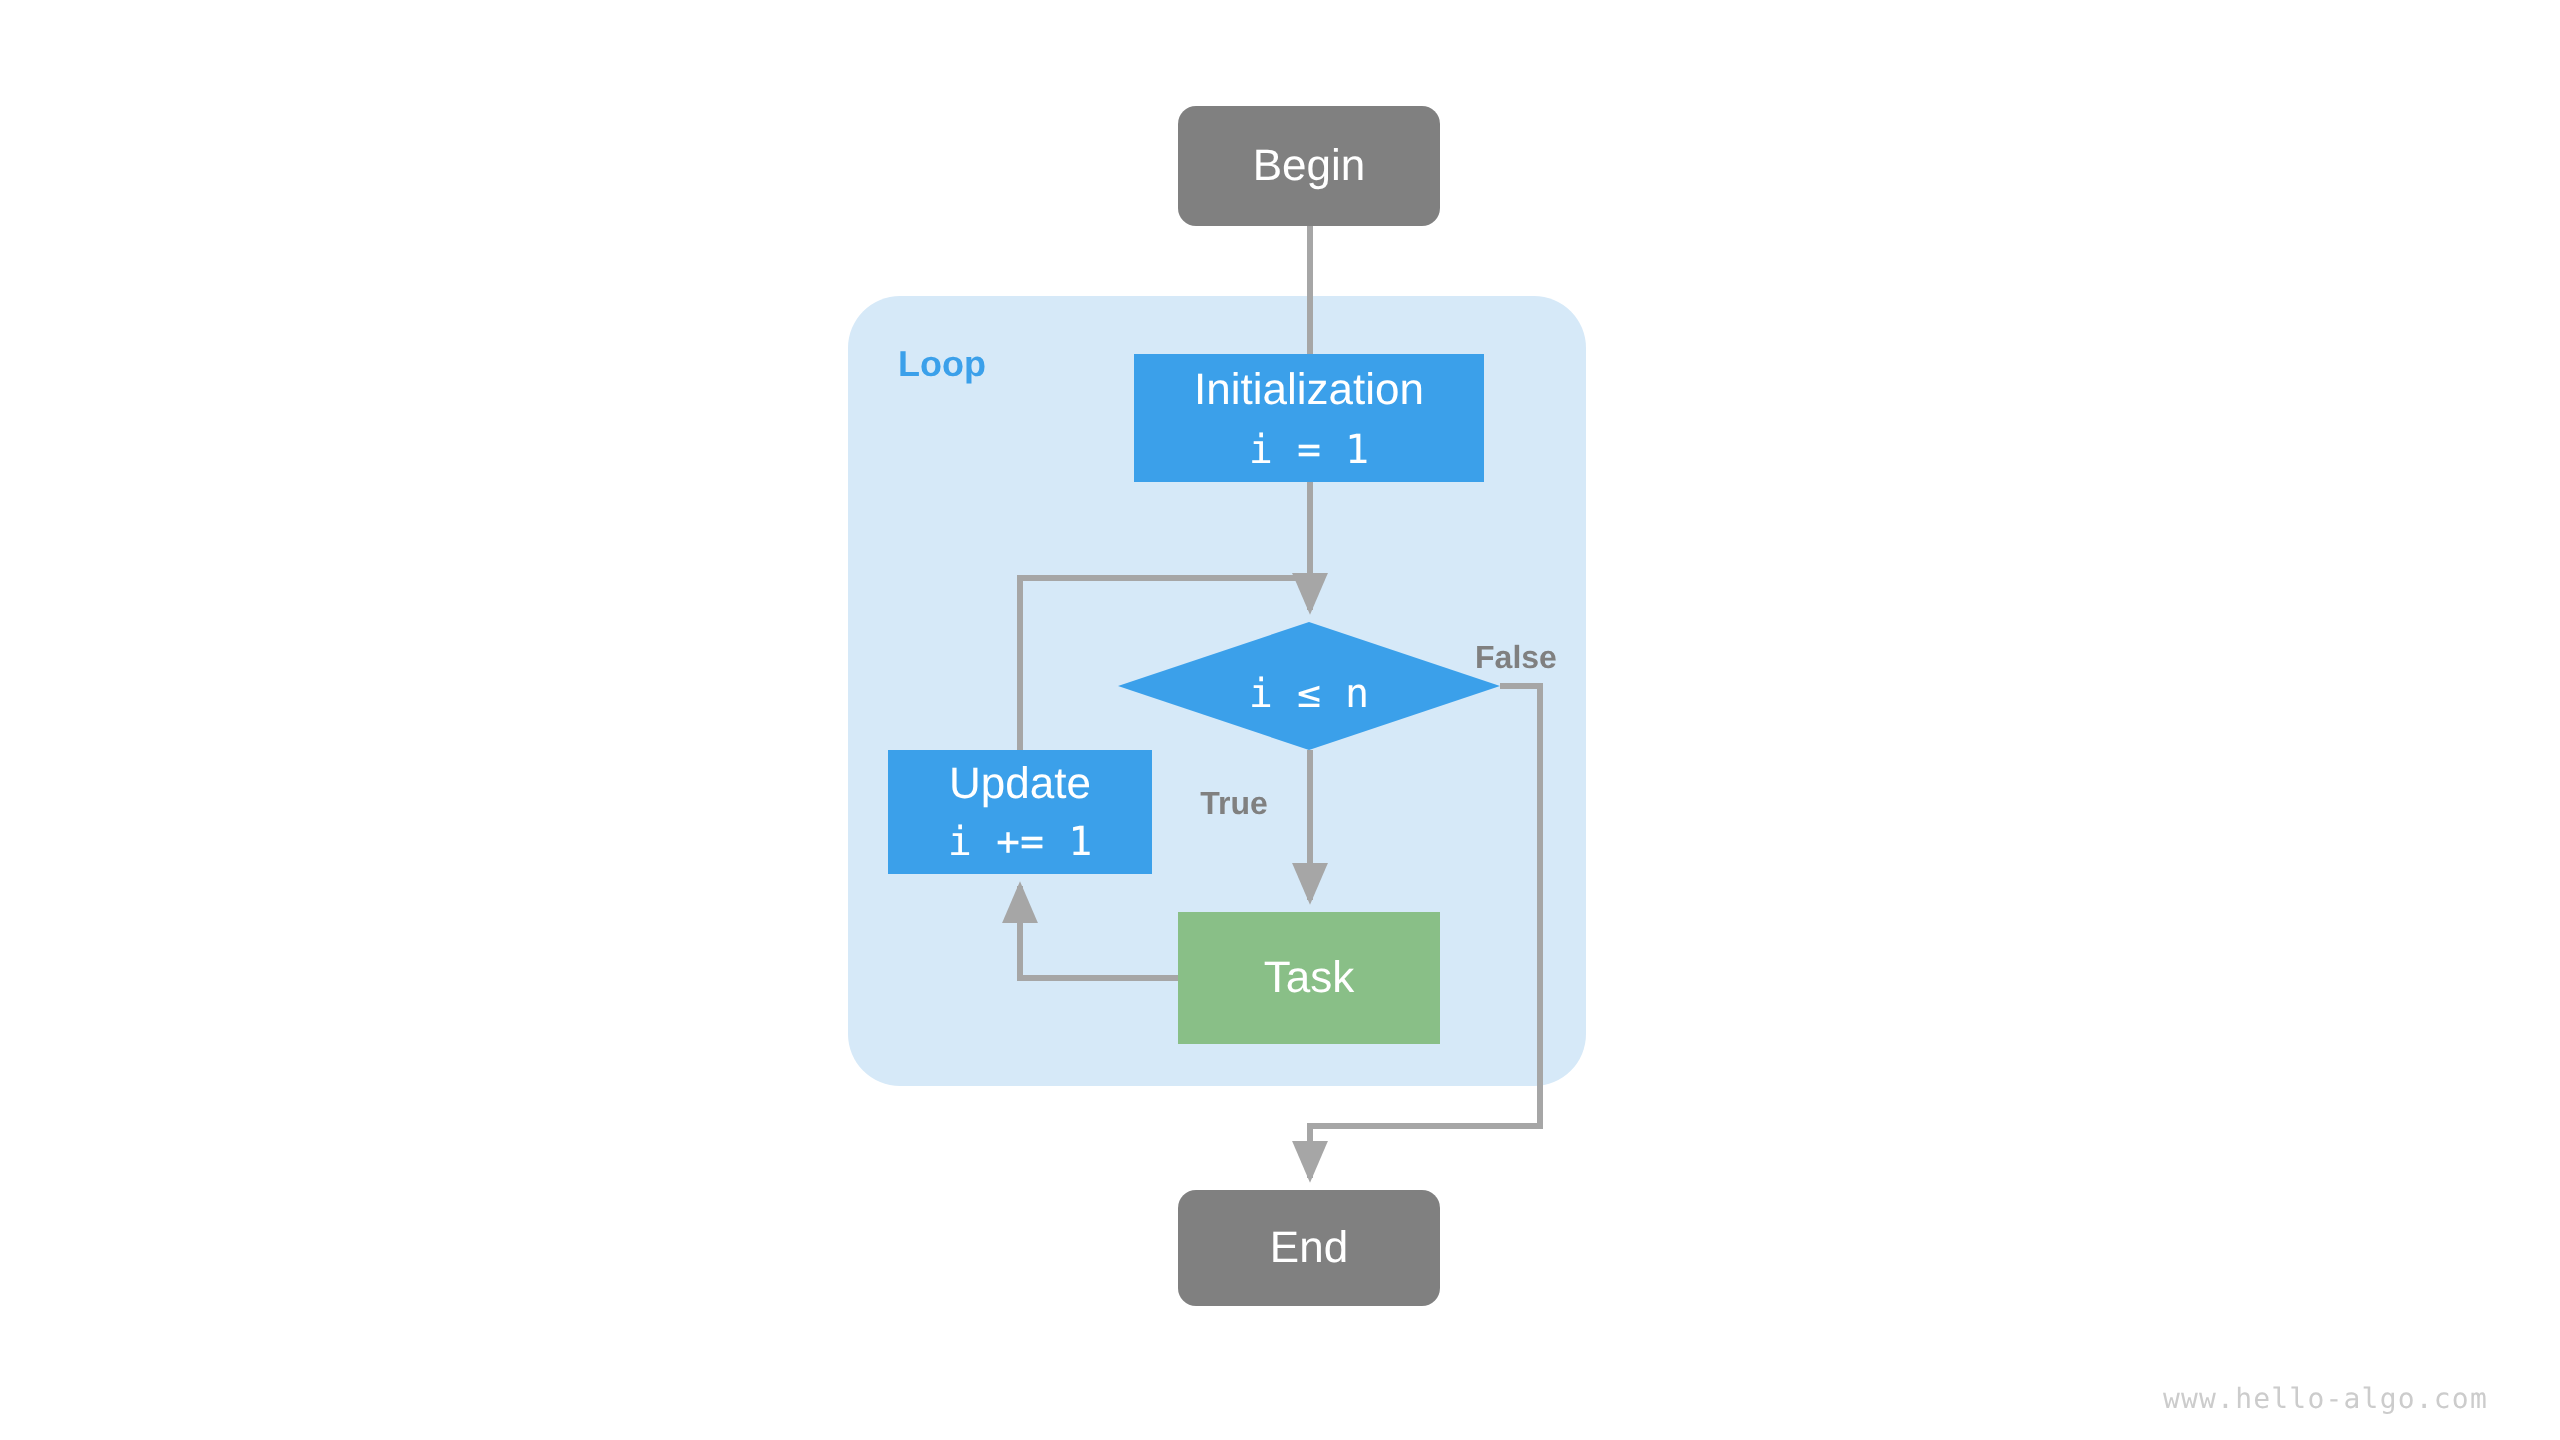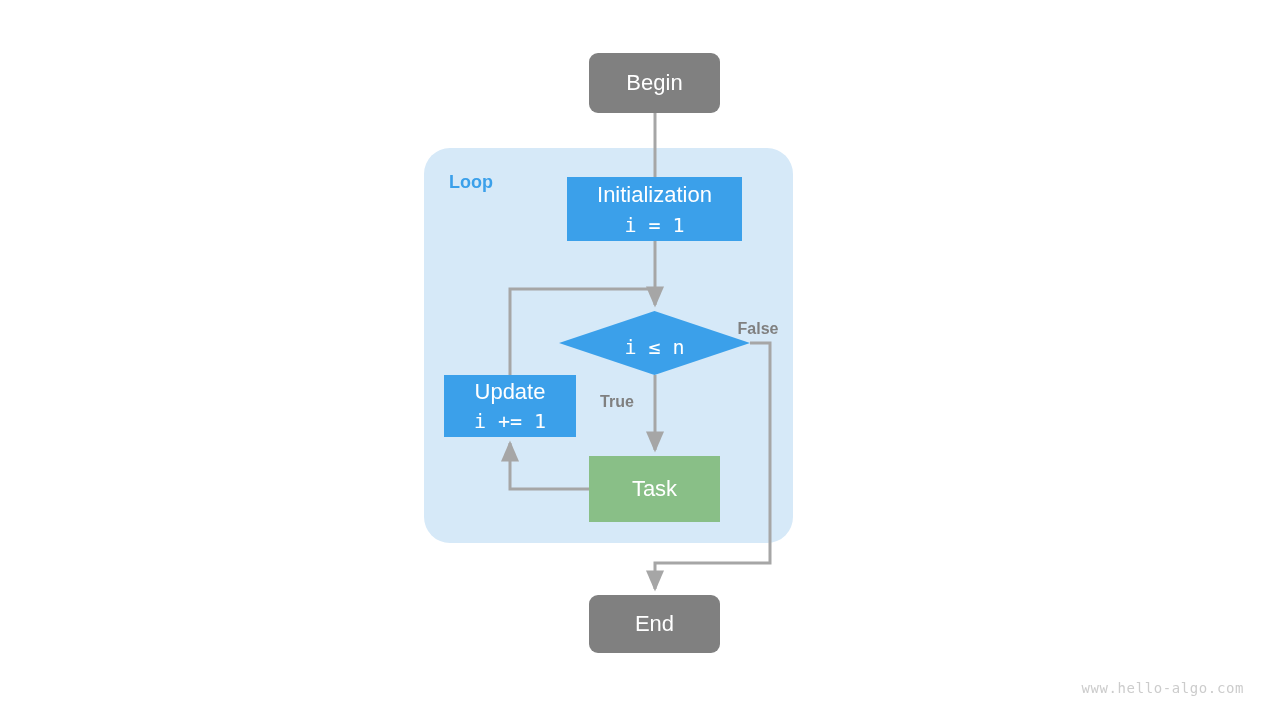--- a/index.html
+++ b/index.html
@@ -55,21 +55,21 @@
     font-family: "Liberation Sans", sans-serif;
     font-size: 18px;
     font-weight: bold;
     fill: #3ba0ea;
     text-anchor: start;
     dominant-baseline: middle;
   }
   .watermark {
     position: absolute;
     right: 36px;
-    bottom: 24px;
+    bottom: 12px;
     font-family: "DejaVu Sans Mono", monospace;
     font-size: 14px;
     letter-spacing: 0.6px;
     color: #cccccc;
     user-select: none;
     white-space: nowrap;
   }
 </style>
 </head>
 <body>

